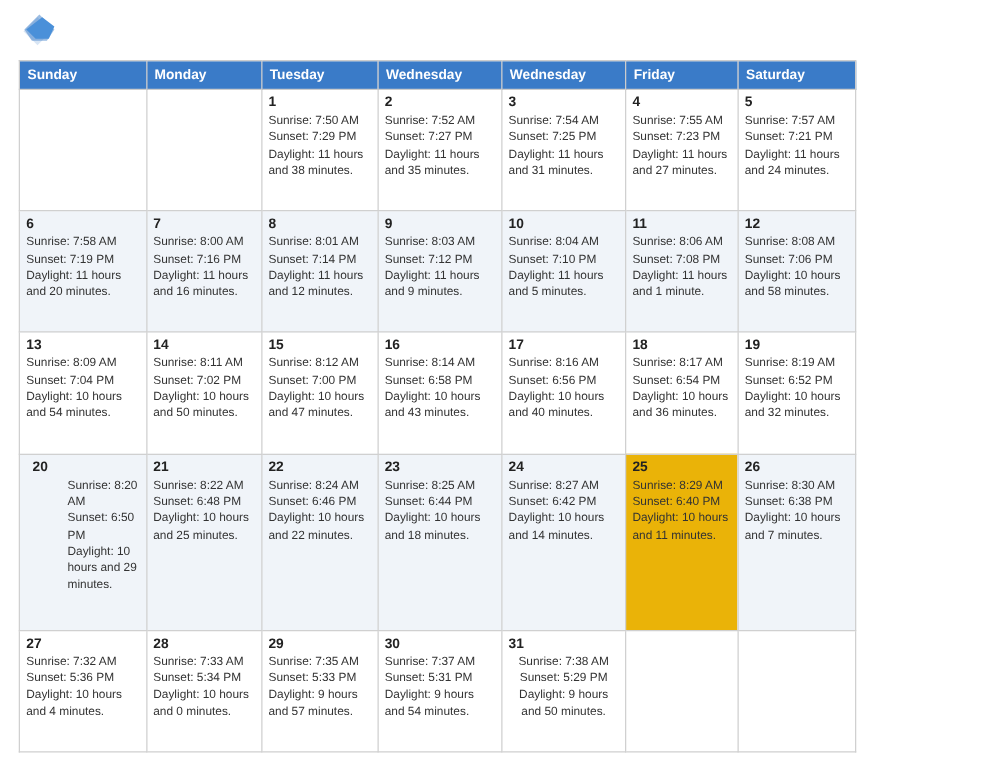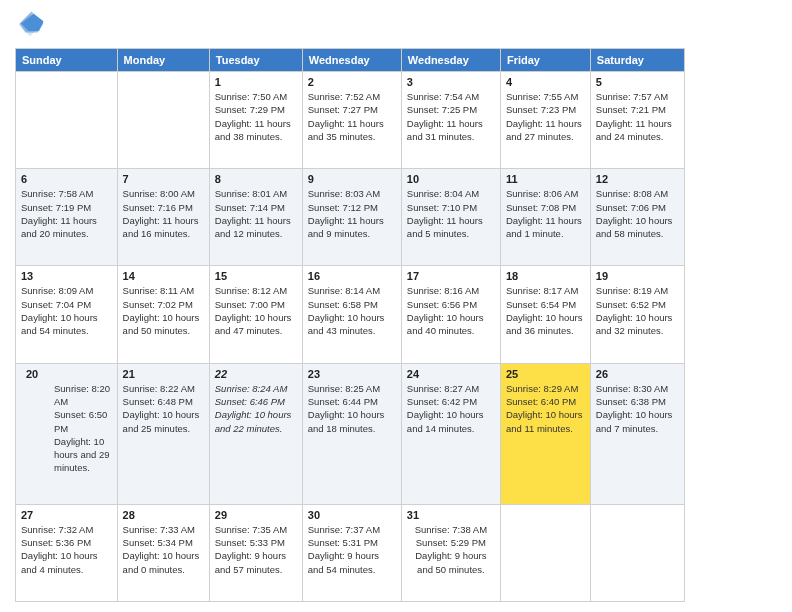--- a/index.html
+++ b/index.html
@@ -252,39 +252,39 @@
             <div class="day-info" style="white-space: pre-line; margin-left: 28px;">Sunrise: 8:20 AM
 Sunset: 6:50 PM
 Daylight: 10 hours and 29 minutes.</div>
           </td>
           <td style="background: rgb(240, 244, 249);">
             <div class="day-num">21</div>
             <div class="day-info" style="white-space: pre-line;">Sunrise: 8:22 AM
 Sunset: 6:48 PM
 Daylight: 10 hours and 25 minutes.</div>
           </td>
-          <td style="background: rgb(240, 244, 249); font-style: italic;">
+          <td style="background: rgb(240, 244, 249);">
             <div class="day-num">22</div>
             <div class="day-info" style="white-space: pre-line;">Sunrise: 8:24 AM
 Sunset: 6:46 PM
 Daylight: 10 hours and 22 minutes.</div>
           </td>
           <td style="background: rgb(240, 244, 249);">
             <div class="day-num">23</div>
             <div class="day-info" style="white-space: pre-line;">Sunrise: 8:25 AM
 Sunset: 6:44 PM
 Daylight: 10 hours and 18 minutes.</div>
           </td>
           <td style="background: rgb(240, 244, 249);">
             <div class="day-num">24</div>
             <div class="day-info" style="white-space: pre-line;">Sunrise: 8:27 AM
 Sunset: 6:42 PM
 Daylight: 10 hours and 14 minutes.</div>
           </td>
-          <td style="background: #fde047; margin-left: 47px;">
+          <td style="background: #eab308; margin-left: 47px;">
             <div class="day-num">25</div>
             <div class="day-info" style="white-space: pre-line;">Sunrise: 8:29 AM
 Sunset: 6:40 PM
 Daylight: 10 hours and 11 minutes.</div>
           </td>
           <td style="background: rgb(240, 244, 249);">
             <div class="day-num">26</div>
             <div class="day-info" style="white-space: pre-line;">Sunrise: 8:30 AM
 Sunset: 6:38 PM
 Daylight: 10 hours and 7 minutes.</div>

